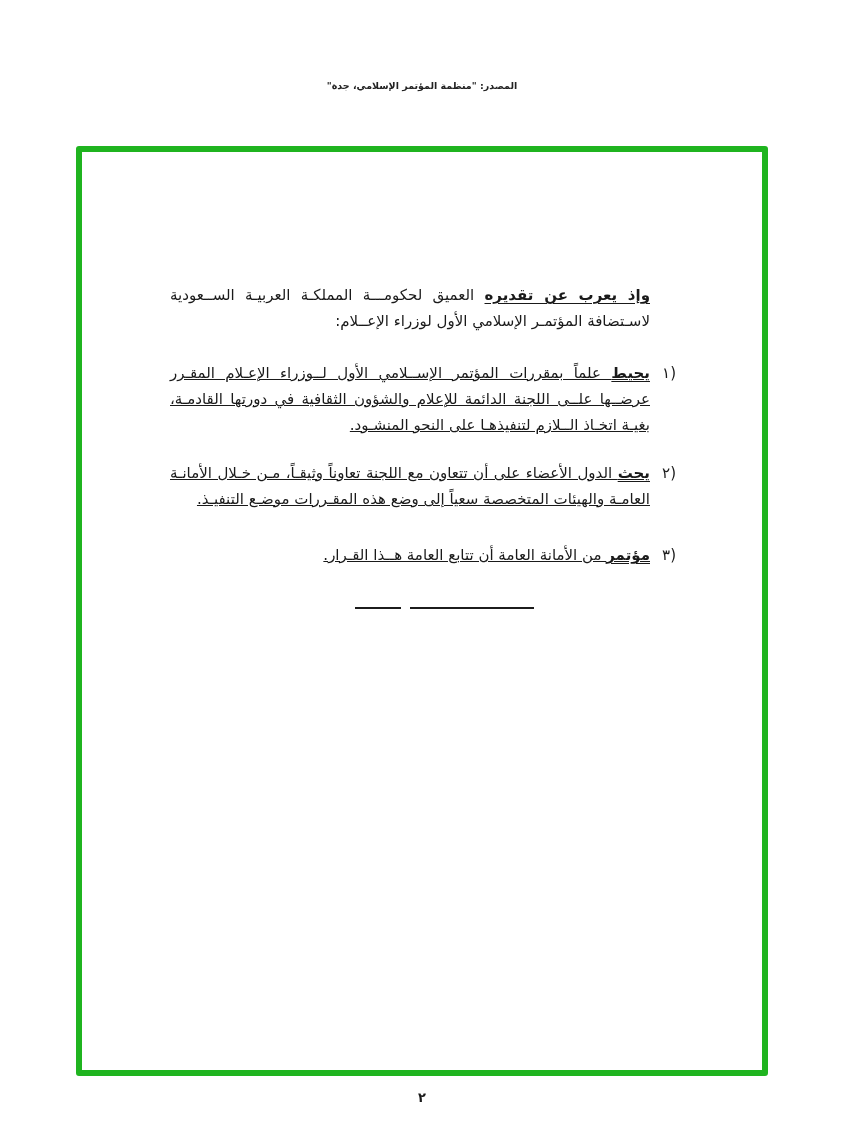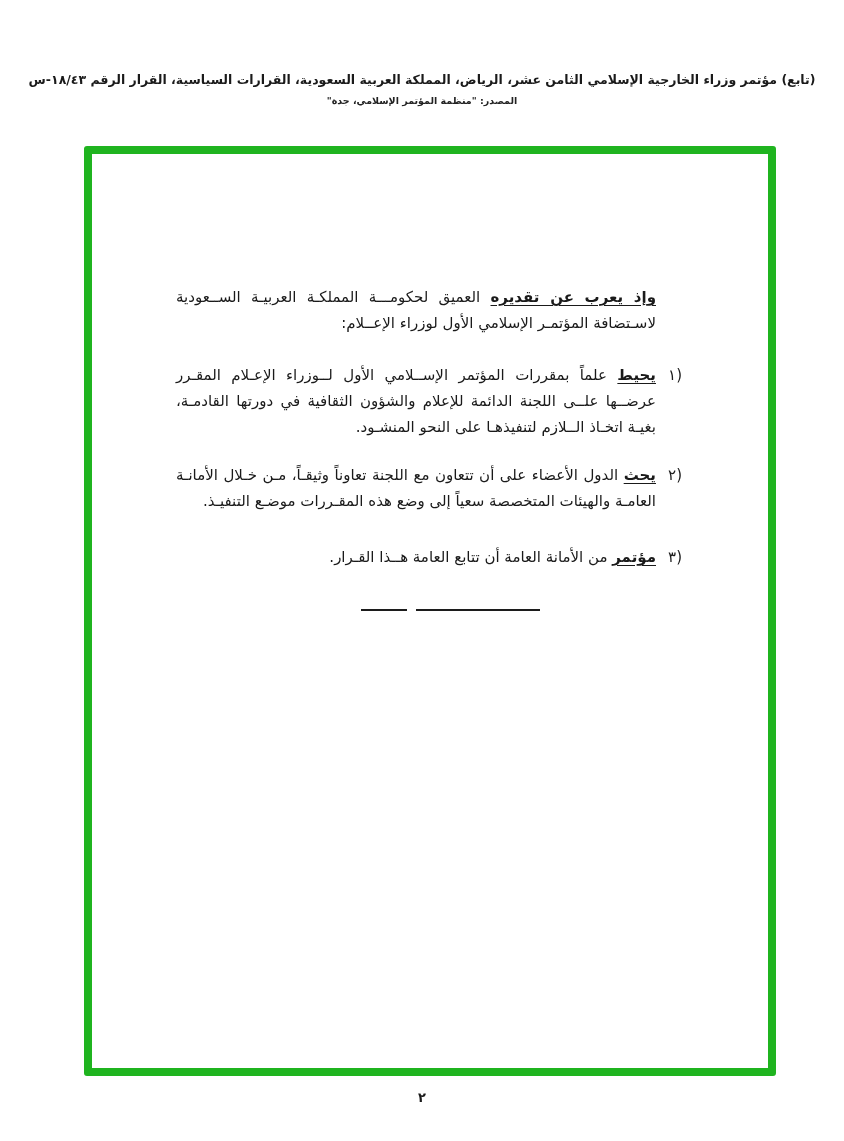--- a/index.html
+++ b/index.html
@@ -35,25 +35,25 @@
   .h2 {
     font-size: 9.5px;
     font-weight: 700;
     margin-top: 8px;
     color: #222222;
   }
 
   
   .frame {
     position: absolute;
-    left: 84px;
+    left: 76px;
     top: 146px;
     width: 692px;
     height: 930px;
-    border: 8px solid #22c55e;
+    border: 6px solid #22c55e;
     border-radius: 3px;
     background: #ffffff;
   }
 
   
   .content {
     position: absolute;
     top: 130px;
     right: 88px;
     width: 504px;
@@ -82,21 +82,21 @@
   .item-3 { margin-top: 30px; }
 
   .marker {
     position: absolute;
     right: -26px;
     top: 0;
     direction: ltr;
     font-size: 15px;
   }
 
-  .item-text { display: block; }
+  .item-text { display: block; text-decoration: underline; }
 
   
   .divider {
     margin-top: 30px;
     margin-right: 140px;
     width: 182px;
     height: 20px;
     display: flex;
     direction: rtl;
     gap: 9px;
@@ -121,21 +121,20 @@
     font-size: 13px;
     font-weight: 700;
   }
 </style>
 </head>
 <body style="color: rgb(26, 26, 26);">
 
 <div class="page">
 
   <header class="doc-header">
-    <div class="h1">(تابع)  مؤتمر وزراء الخارجية الإسلامي الثامن عشر، الرياض، المملكة العربية السعودية، القرارات السياسية، القرار الرقم ١٨/٤٣-س</div>
     <div class="h2">المصدر:  "منظمة المؤتمر الإسلامي، جدة"</div>
   </header>
 
   <div class="frame" style="border-color: rgb(31, 180, 31);">
     <div class="content">
 
       <p class="intro"><span class="lead">وإذ يعرب عن تقديره</span><span> العميق لحكومـــة المملكـة العربيـة الســعودية لاسـتضافة المؤتمـر الإسلامي الأول لوزراء الإعــلام:</span></p>
 
       <div class="item item-1">
         <span class="marker">١)</span>

